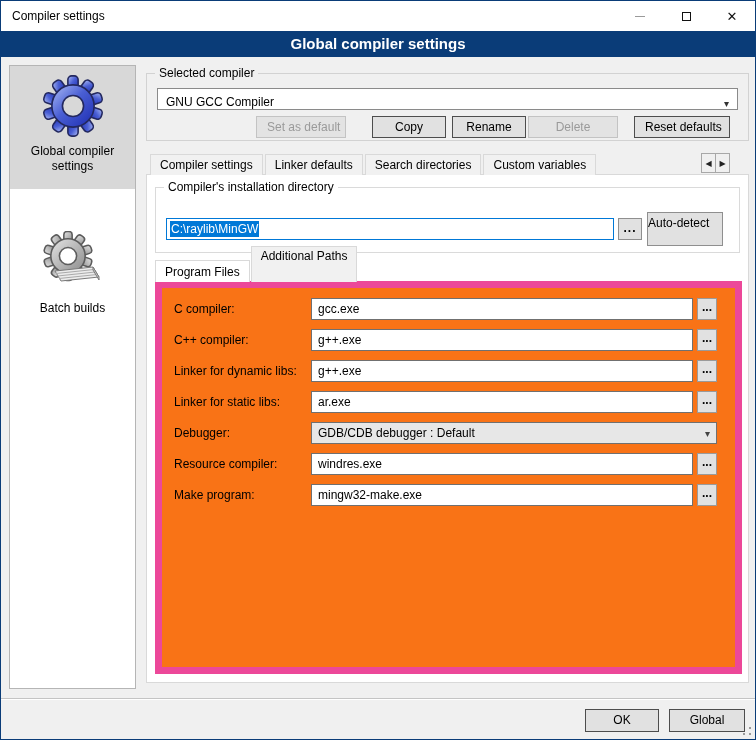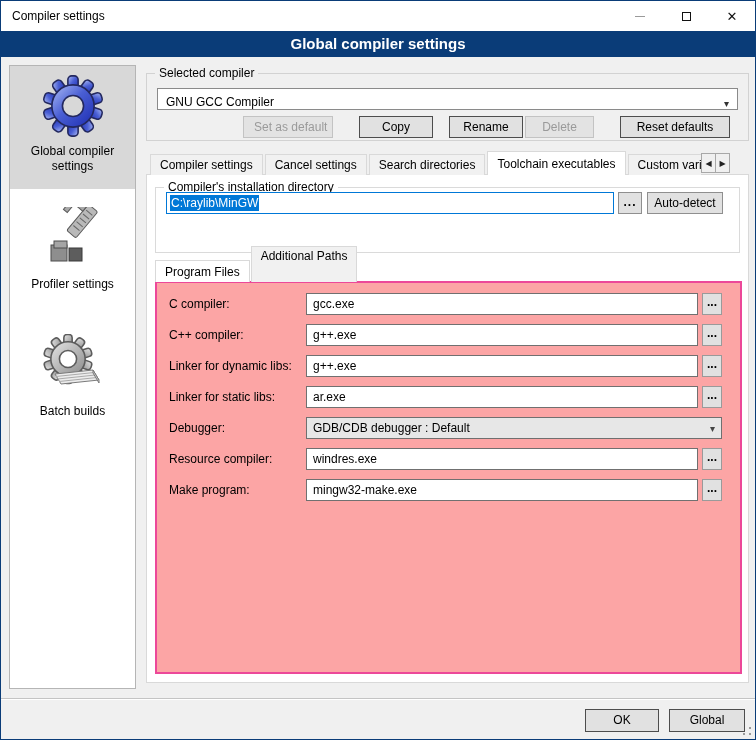--- a/index.html
+++ b/index.html
@@ -37,54 +37,54 @@
   .group-label{position:absolute;top:-8px;left:8px;background:#f0f0f0;padding:0 4px;line-height:14px;}
   .group1{left:0;top:6px;width:603px;height:68px;}
   .combo{position:absolute;left:10px;right:10px;top:14px;height:22px;background:#fff;
     border:1px solid #8a8a8a;display:flex;align-items:flex-end;padding:0 8px;}
   .combo .chev{margin-left:auto;color:#333;font-size:10px;}
   .btnrow{position:absolute;right:18px;top:42px;display:flex;align-items:center;}
   .btn{height:22px;background:#e1e1e1;border:1px solid #4d4d4d;text-align:center;
     line-height:20px;padding:0 10px;white-space:nowrap;}
   .btn.disabled{border:1px solid #c3c3c3;color:#9a9a9a;background:#e3e3e3;}
   .b-setdef{width:90px;margin-right:26px;}
-  .b-copy{width:74px;margin-right:16px;}
+  .b-copy{width:74px;margin-right:6px;}
   .b-rename{width:74px;margin-right:2px;}
-  .b-delete{width:69px;margin-right:26px;}
-  .b-reset{width:110px;}
+  .b-delete{width:90px;margin-right:16px;}
+  .b-reset{width:96px;}
   
   .tabstrip{position:absolute;left:4px;top:84px;width:551px;height:24px;display:flex;
     align-items:flex-end;overflow:hidden;z-index:3;}
   .tab{height:21px;line-height:20px;padding:0 9px;background:#f1f1f1;border:1px solid #d9d9d9;
     border-bottom:none;margin-right:2px;white-space:nowrap;flex:0 0 auto;}
   .tab.active{height:24px;line-height:24px;background:#fff;}
   .tab-arrows{position:absolute;right:19px;top:86px;display:flex;z-index:4;}
   .arrow-btn{width:15px;height:20px;background:#f0f0f0;border:1px solid #a8a8a8;
     display:flex;align-items:center;justify-content:center;font-size:8px;color:#222;margin-left:-1px;}
   
   .tabpage{position:absolute;left:0;top:107px;width:603px;height:509px;background:#fff;
     border:1px solid #d9d9d9;}
   .group2{position:absolute;left:8px;top:12px;width:585px;height:66px;border:1px solid #dadada;}
   .group2 .group-label{background:#fff;}
-  .dirrow{position:absolute;left:10px;right:16px;top:4px;height:22px;display:flex;align-items:center;}
+  .dirrow{position:absolute;left:10px;right:16px;top:30px;height:22px;display:flex;align-items:center;}
   .pathfield{flex:1;height:22px;border:1px solid #0078d7;background:#fff;display:flex;
     align-items:center;padding:0 3px;overflow:hidden;white-space:nowrap;}
   .pathfield .sel{background:#0078d7;color:#fff;padding:1px 1px;}
   .minibtn{width:24px;height:22px;background:#e1e1e1;border:1px solid #8f8f8f;text-align:center;
     line-height:18px;margin-left:4px;font-weight:bold;letter-spacing:1px;}
-  .autodetect{width:76px;height:22px;background:#e1e1e1;border:1px solid #8f8f8f;
-    text-align:center;line-height:20px;margin-left:5px;white-space:nowrap;}
+  .autodetect{width:76px;height:34px;background:#e1e1e1;border:1px solid #8f8f8f;
+    line-height:20px;margin-left:5px;white-space:nowrap;}
   .note{position:absolute;left:10px;right:4px;top:41px;white-space:nowrap;overflow:hidden;line-height:14px;}
   
   .subtabs{position:absolute;left:8px;top:85px;height:22px;display:flex;align-items:flex-end;z-index:3;}
   .subtab{height:36px;line-height:18px;padding:0 9px;background:#f1f1f1;border:1px solid #d9d9d9;
     border-bottom:none;margin-right:1px;white-space:nowrap;}
   .subtab.active{height:22px;line-height:22px;background:#fff;}
-  .subpage{position:absolute;left:8px;top:106px;width:587px;height:393px;background:#fca5a5;
-    border:2px solid #ec4899;padding:10px 18px 0 12px;}
+  .subpage{position:absolute;left:8px;top:106px;width:587px;height:393px;background:#f97316;
+    border:7px solid #ec4899;padding:10px 18px 0 12px;}
   .formrow{display:flex;align-items:center;height:22px;margin-bottom:9px;}
   .formrow .flabel{width:137px;flex:0 0 137px;}
   .formrow input.field{flex:1;height:22px;border:1px solid #707070;background:#fff;
     font-family:inherit;font-size:12px;padding:0 6px;min-width:0;}
   .formrow .browse{flex:0 0 20px;width:20px;height:22px;background:#e1e1e1;border:1px solid #9a9a9a;
     text-align:center;line-height:16px;margin-left:4px;font-weight:bold;}
   .formrow .selectbox{flex:1;height:22px;background:#e7e7e7;border:1px solid #707070;
     display:flex;align-items:center;padding:0 6px;}
   .formrow .selectbox .chev{margin-left:auto;color:#444;font-size:10px;}
   
@@ -144,38 +144,20 @@
             <rect x="-8" y="-47" width="16" height="22" rx="6" transform="rotate(252)"></rect>
             <rect x="-8" y="-47" width="16" height="22" rx="6" transform="rotate(288)"></rect>
             <rect x="-8" y="-47" width="16" height="22" rx="6" transform="rotate(324)"></rect>
             <circle r="33"></circle>
           </g>
           <circle r="16.5" fill="#d8d8d8" stroke="#23285f" stroke-width="2.5"></circle>
         </svg>
         <span class="lbl">Global compiler settings</span>
       </div>
 
-      <div class="side-item plain">
-        <svg class="icon" width="64" height="64" viewBox="0 0 64 64">
-          <g transform="rotate(40 38 18)">
-            <rect x="32" y="-4" width="12" height="34" rx="2" fill="#b9b9b9" stroke="#5a5a5a"></rect>
-            <rect x="16" y="-4" width="16" height="9" fill="#a8a8a8" stroke="#5a5a5a"></rect>
-            <rect x="16" y="3" width="5" height="13" fill="#a8a8a8" stroke="#5a5a5a"></rect>
-            <line x1="34" y1="2" x2="42" y2="2" stroke="#666"></line>
-            <line x1="34" y1="7" x2="42" y2="7" stroke="#666"></line>
-            <line x1="34" y1="12" x2="42" y2="12" stroke="#666"></line>
-            <line x1="34" y1="17" x2="42" y2="17" stroke="#666"></line>
-            <line x1="34" y1="22" x2="42" y2="22" stroke="#666"></line>
-          </g>
-          <rect x="10" y="38" width="16" height="16" fill="#8e8e8e" stroke="#4c4c4c"></rect>
-          <rect x="28" y="41" width="13" height="13" fill="#5d5d5d" stroke="#3a3a3a"></rect>
-          <rect x="13" y="34" width="13" height="7" fill="#a5a5a5" stroke="#4c4c4c"></rect>
-        </svg>
-        <span class="lbl">Profiler settings</span>
-      </div>
 
       <div class="side-item plain third">
         <svg class="icon" width="64" height="64" viewBox="0 0 64 64">
           <defs>
             <linearGradient id="gg" x1="0%" y1="0%" x2="100%" y2="100%">
               <stop offset="0%" stop-color="#e4e4e4"></stop>
               <stop offset="100%" stop-color="#8a8a8a"></stop>
             </linearGradient>
           </defs>
           <g transform="translate(27 25) scale(0.52)">
@@ -218,23 +200,22 @@
           <div class="btn disabled b-setdef">Set as default</div>
           <div class="btn b-copy">Copy</div>
           <div class="btn b-rename">Rename</div>
           <div class="btn disabled b-delete">Delete</div>
           <div class="btn b-reset">Reset defaults</div>
         </div>
       </div>
 
       <div class="tabstrip">
         <div class="tab">Compiler settings</div>
-        <div class="tab">Cancel settings</div>
+        <div class="tab">Linker defaults</div>
         <div class="tab">Search directories</div>
-        <div class="tab active">Toolchain executables</div>
         <div class="tab">Custom variables</div>
 
       </div>
       <div class="tab-arrows">
         <div class="arrow-btn">
             <span>◀</span>
           </div>
         <div class="arrow-btn">
             <span>▶</span>
           </div>

